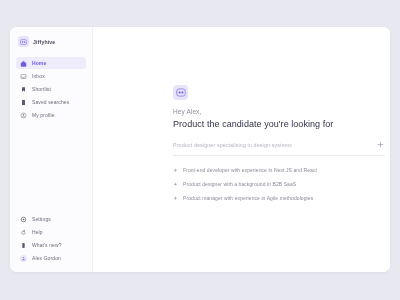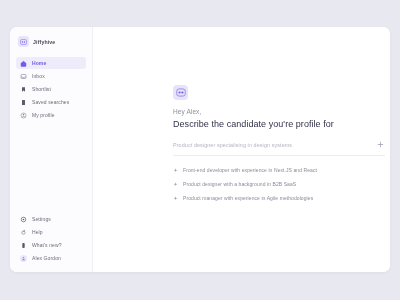--- a/index.html
+++ b/index.html
@@ -338,21 +338,21 @@
 
       <div class="bot-avatar">
         <svg width="10" height="9" viewBox="0 0 14 12">
           <rect x="1" y="1" width="12" height="10" rx="3.2" fill="none" stroke="#8d82e8" stroke-width="1.2"></rect>
           <circle cx="5" cy="6" r="1.5" fill="#6c5ce7"></circle>
           <circle cx="9" cy="6" r="1.5" fill="#6c5ce7"></circle>
         </svg>
       </div>
 
       <div class="greeting">Hey Alex,</div>
-      <div class="headline">Describe the candidate you're profile for</div>
+      <div class="headline">Product the candidate you're looking for</div>
 
       <div class="search-row">
         <input class="search-input" type="text" placeholder="Product designer specialising in design systems" value="" style="">
         <button class="send-btn">
           <svg width="7" height="7" viewBox="0 0 14 14">
             <path d="M7 2.4v9.2M2.4 7h9.2" stroke="#9a9aac" stroke-width="1.4" stroke-linecap="round"></path>
           </svg>
         </button>
       </div>
 

